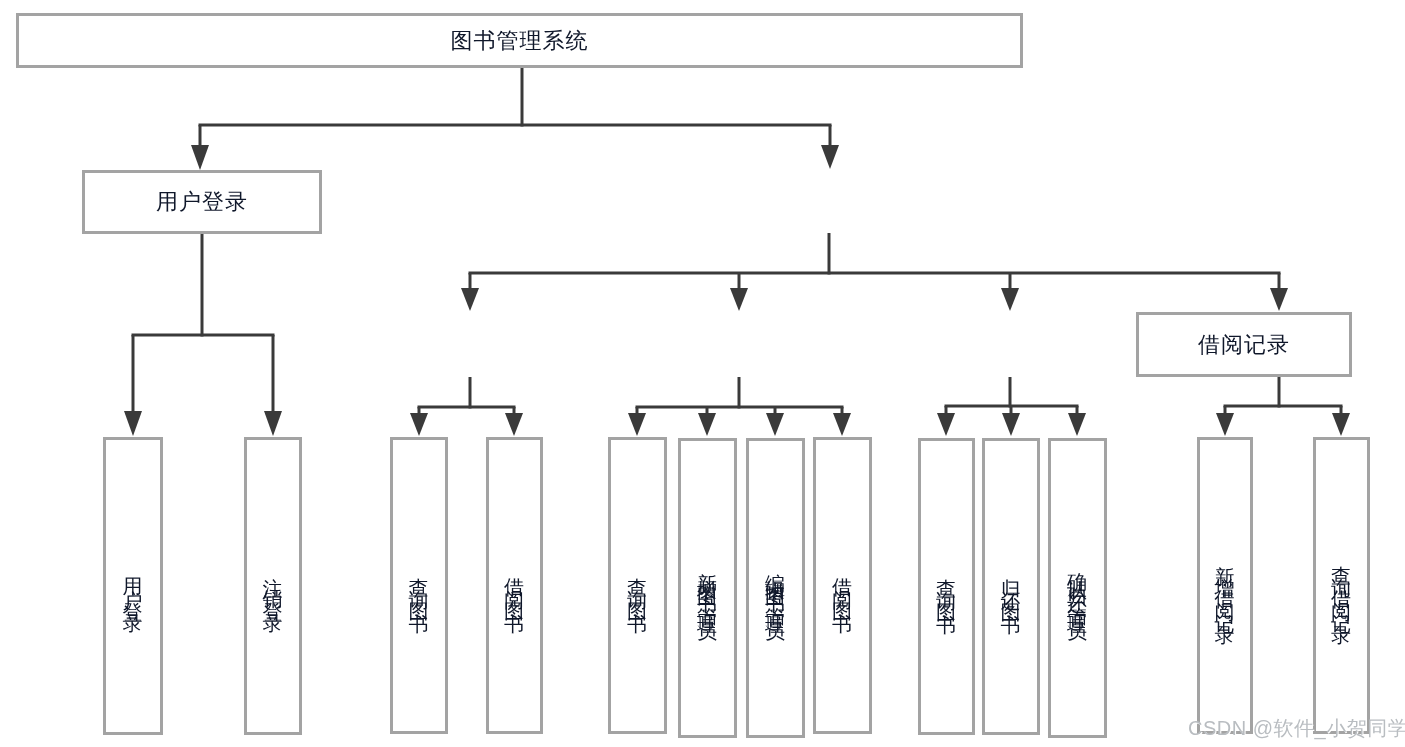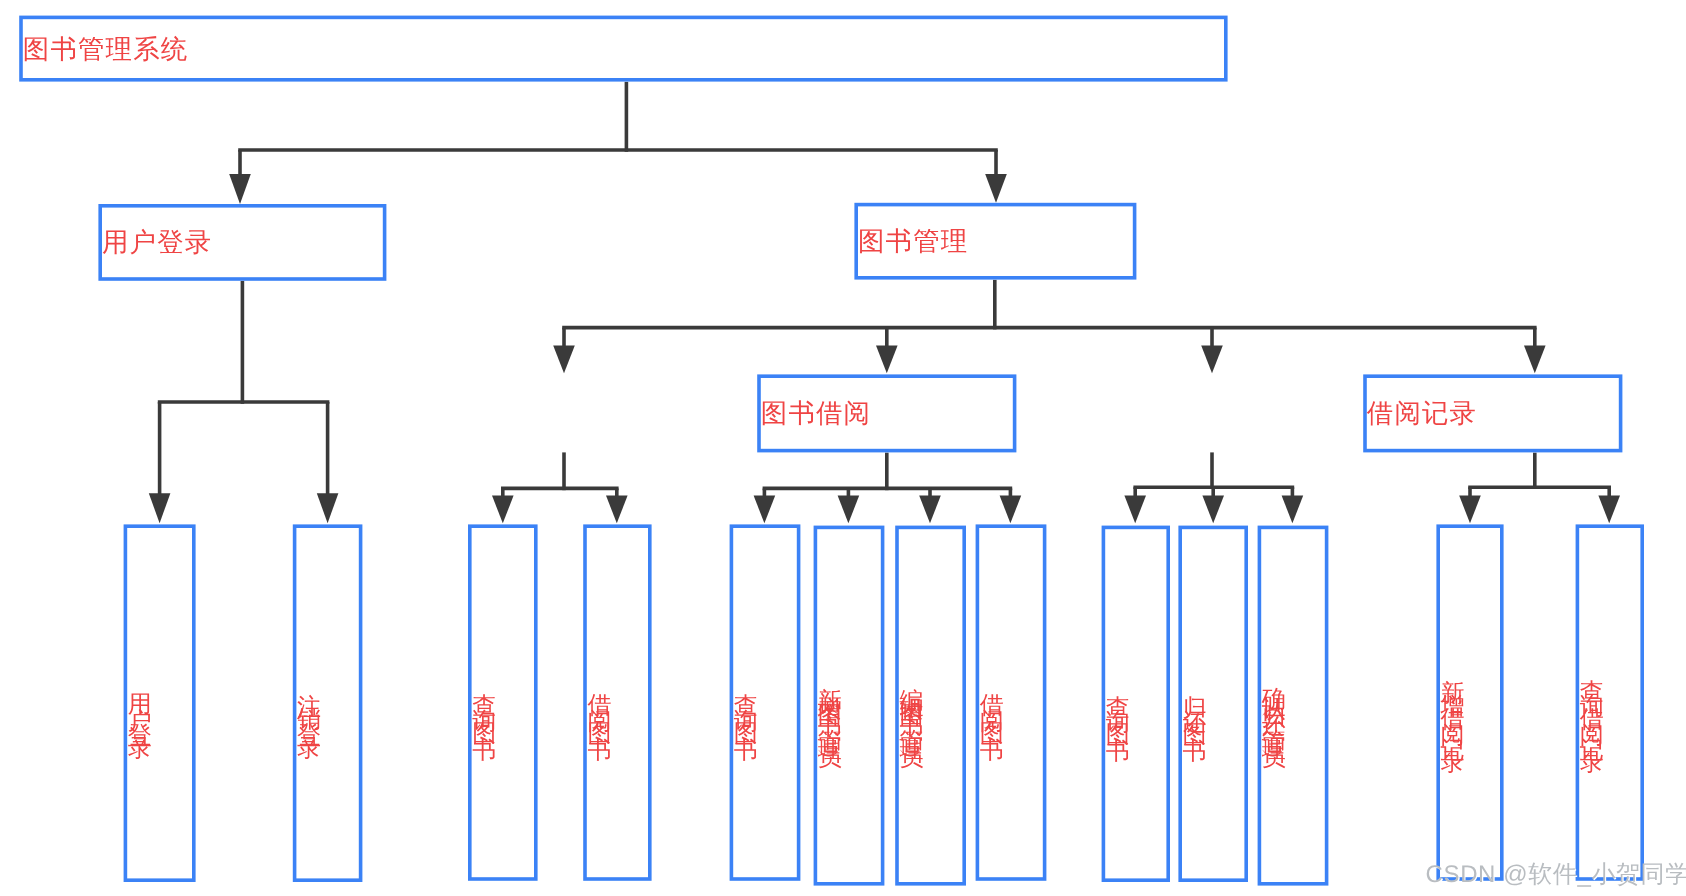--- a/index.html
+++ b/index.html
@@ -17,26 +17,27 @@
   }
   #wires {
     position: absolute;
     left: 0; top: 0;
     width: 1405px; height: 747px;
     z-index: 0;
   }
   .box {
     position: absolute;
     box-sizing: border-box;
-    border: 3px solid #3b82f6;
+    border: 3px solid #a3a3a3;
     background: #ffffff;
     display: flex;
     align-items: center;
+    justify-content: center;
     z-index: 1;
-    color: #ef4444;
+    color: #0f172a;
   }
   .hbox {
     font-size: 22px;
     letter-spacing: 1px;
     white-space: nowrap;
   }
   .vbox {
     font-size: 20px;
   }
   .vbox .vtext {
@@ -136,27 +137,21 @@
     </g>
   </svg>
 
   <div class="box hbox" style="left:16px; top:13px; width:1007px; height:55px;">
     <span>图书管理系统</span>
   </div>
 
   <div class="box hbox" style="left:82px; top:170px; width:240px; height:64px;">
     <span>用户登录</span>
   </div>
-  <div class="box hbox" style="left:712px; top:169px; width:235px; height:64px;">
-    <span>图书管理</span>
-  </div>
-
-  <div class="box hbox" style="left:631px; top:312px; width:216px; height:65px;">
-    <span>图书借阅</span>
-  </div>
+
   <div class="box hbox" style="left:1136px; top:312px; width:216px; height:65px;">
     <span>借阅记录</span>
   </div>
 
   <div class="box vbox" style="left:103px; top:437px; width:60px; height:298px;">
     <span class="vtext">用户登录</span>
   </div>
   <div class="box vbox" style="left:244px; top:437px; width:58px; height:298px;">
     <span class="vtext">注销登录</span>
   </div>

